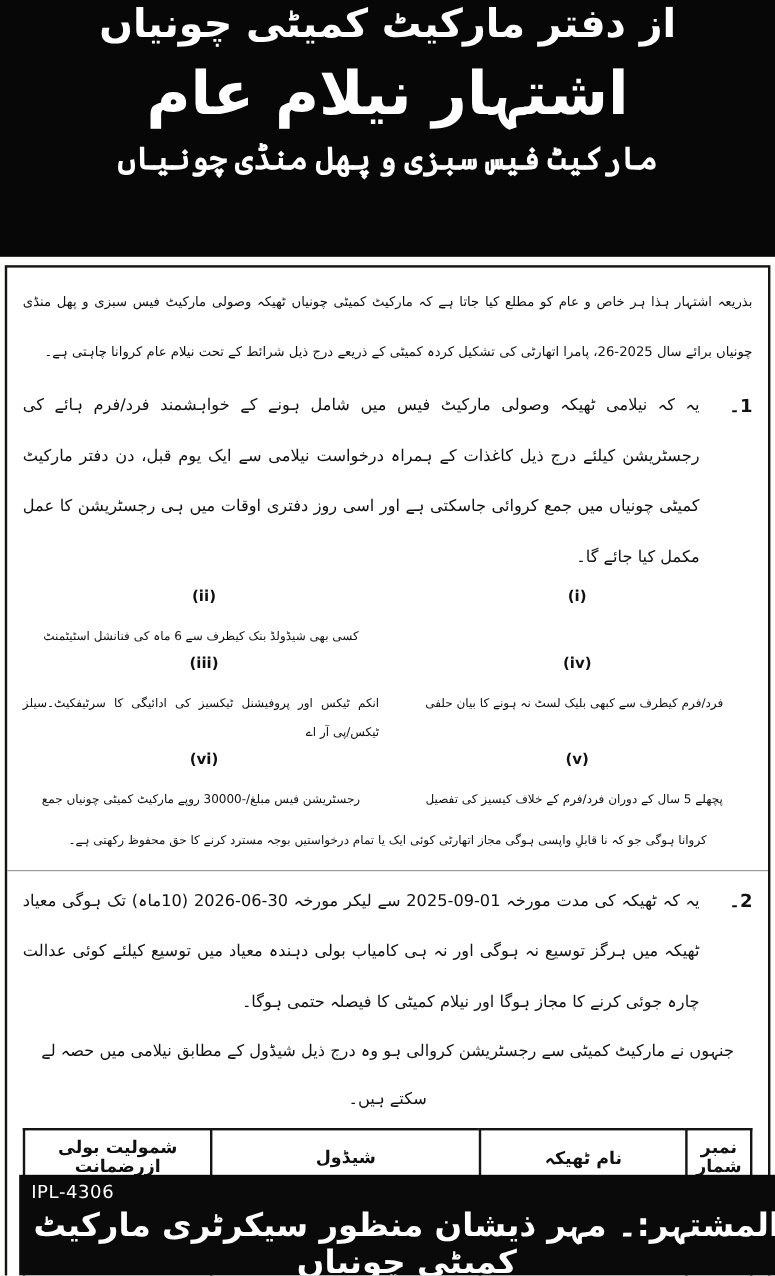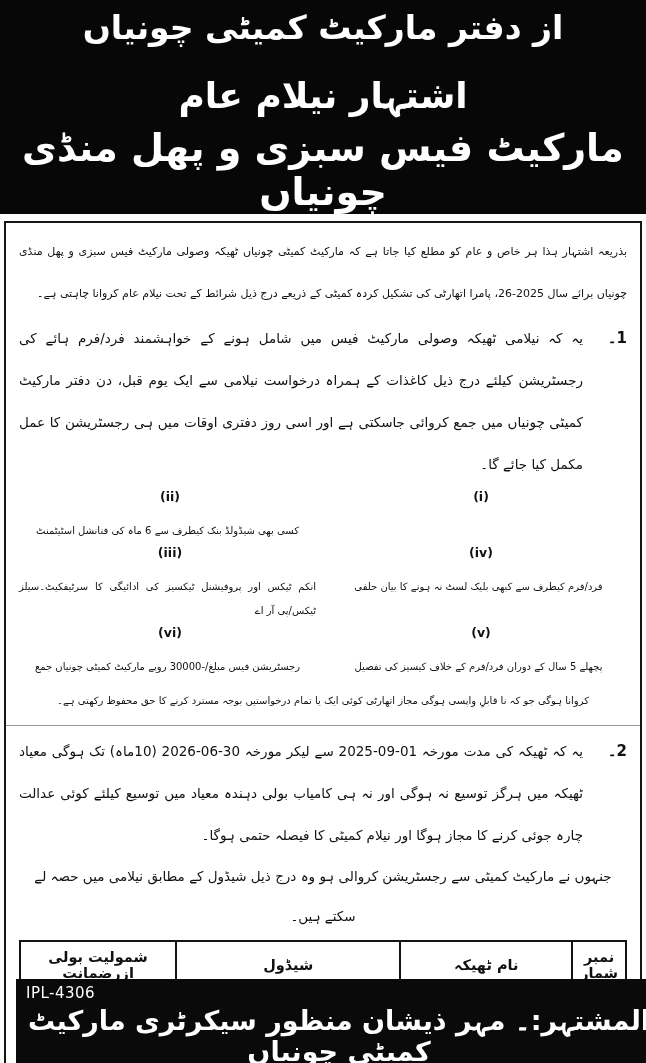--- a/index.html
+++ b/index.html
@@ -1,25 +1,25 @@
 <!DOCTYPE html>
 <html lang="ur"><head>
 <meta charset="utf-8">
 <style>
   html,body{margin:0;padding:0;width:646px;height:1063px;overflow:hidden;
     background:#f5f5f1;font-family:"DejaVu Sans",sans-serif;color:#111;}
   .page{position:relative;width:646px;height:1063px;background:#fdfdfb;}
 
   
   .masthead{width:646px;height:214px;background:#070707;color:#fff;
-    display:flex;flex-direction:column;align-items:center;justify-content:flex-end;
+    display:flex;flex-direction:column;align-items:center;justify-content:flex-start;
     gap:10px;direction:rtl;text-align:center;}
   .masthead .line1{font-size:33px;font-weight:bold;letter-spacing:0;}
-  .masthead .title{font-size:36px;font-weight:900;margin-top:18px;}
-  .masthead .line3{font-size:38px;font-weight:bold;}
+  .masthead .title{font-size:50px;font-weight:900;}
+  .masthead .line3{font-size:26px;font-weight:bold;font-family:Liberation Serif, serif;}
 
   
   .frame{margin:7px 4px 0 4px;border:2px solid #141414;background:#fff;
     padding:8px 13px 4px 13px;direction:rtl;}
   .para{font-size:11px;line-height:42px;text-align:justify;margin:0 0 2px 0;}
   .clause{display:flex;margin:2px 0 0 0;}
   .clause-num{flex:0 0 44px;font-size:15px;font-weight:bold;line-height:42px;}
   .clause-body{flex:1;font-size:13.5px;line-height:42px;text-align:justify;}
 
   .reqs{display:grid;grid-template-columns:1fr 1fr;column-gap:14px;row-gap:2px;margin:4px 0 0 0;}

